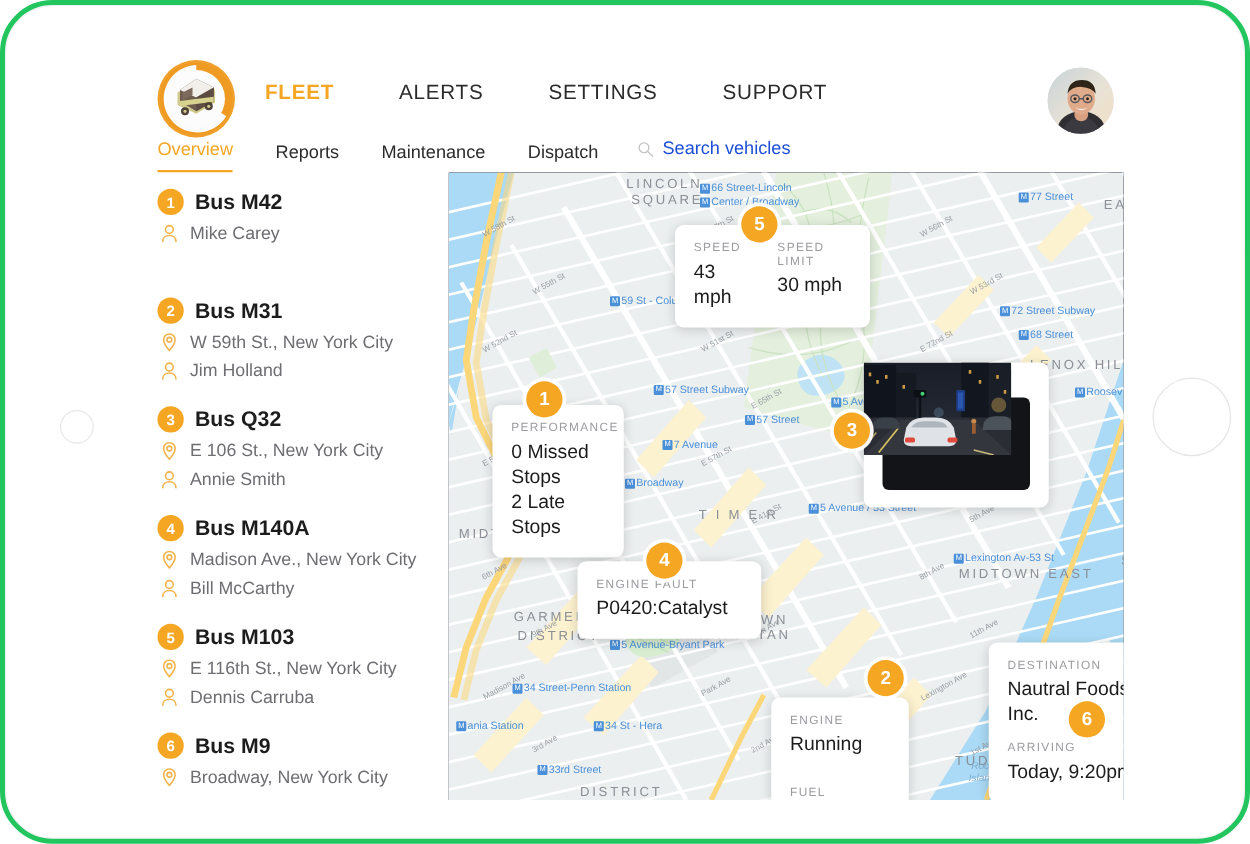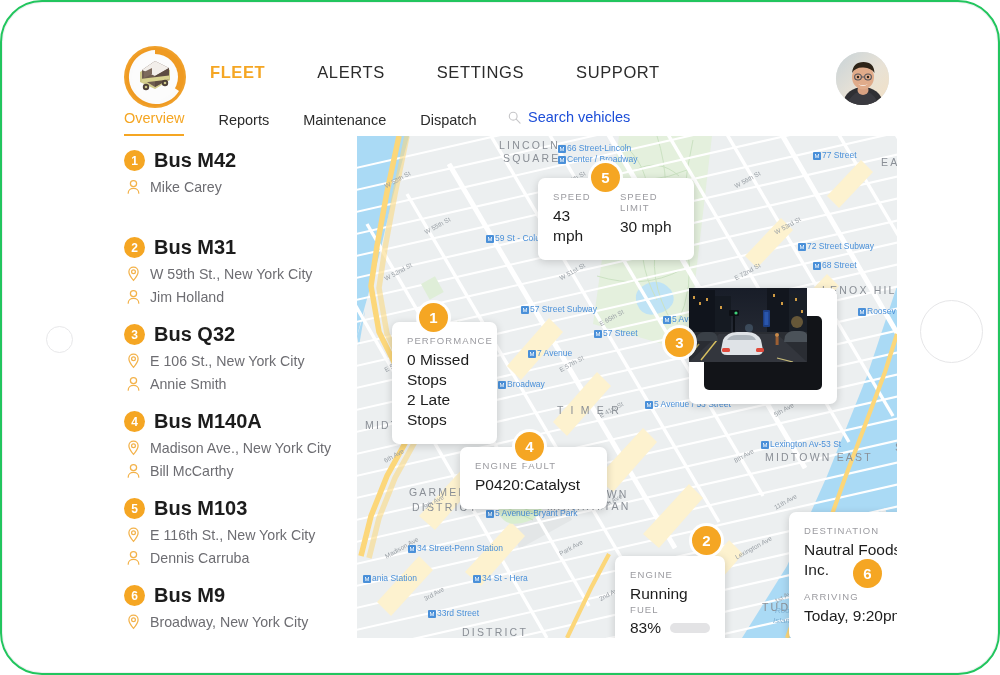--- a/index.html
+++ b/index.html
@@ -9,21 +9,21 @@
     font-family: "Liberation Sans", sans-serif;
     overflow: hidden;
   }
 
   
   .tablet {
     position: absolute; left: 0; top: 0;
     width: 1000px; height: 675px;
     background: #ffffff;
     border-radius: 42px;
-    border: 2px solid #22c55e;
+    border: 4px solid #22c55e;
     box-shadow: 0 0 0 1px #f0f0f2 inset;
   }
   .home-btn-left {
     position: absolute; left: 44px; top: 324px;
     width: 27px; height: 27px;
     border-radius: 50%;
     border: 1px solid #e8e8ea;
   }
   .home-btn-right {
     position: absolute; left: 918px; top: 298px;
@@ -107,21 +107,21 @@
   }
   .bus-item { position: absolute; left: 0; width: 250px; }
   .bus-head { display: flex; align-items: center; gap: 9px; padding-left: 17px; }
   .badge {
     width: 21px; height: 21px; border-radius: 50%;
     background: #f5a623; color: #fff;
     font-size: 12px; font-weight: bold;
     display: flex; align-items: center; justify-content: center;
     flex: none;
   }
-  .bus-name { font-size: 20px; font-weight: bold; color: #1c1c1c; }
+  .bus-name { font-size: 17px; font-weight: bold; color: #1c1c1c; }
   .bus-row {
     display: flex; align-items: center; gap: 9px;
     padding-left: 19px; margin-top: 7px;
   }
   .bus-row .ico { width: 15px; height: 16px; flex: none; }
   .bus-row .txt { font-size: 14.2px; color: #6d6d72; }
 
   
   .map {
     position: absolute; left: 250px; top: 99px;
@@ -676,21 +676,21 @@
       </div>
       <div class="vmarker" style="left:158px;top:285px;">
         <svg class="arrow" style="left:11px;top:0;" width="18" height="16" viewBox="0 0 18 16">
           <path d="M17 1 L3 8 L15 14 Z" fill="#151515"></path>
         </svg>
         <div class="pin" style="left:0;top:11px;">4</div>
       </div>
 
       <div class="popup" style="left:258px;top:420px;width:110px;">
         <div class="pop-label">ENGINE</div>
-        <div class="pop-value" style="margin-bottom:0;">Running</div>
+        <div class="pop-value" style="margin-bottom:23px;">Running</div>
         <div class="pop-label">FUEL</div>
         <div class="fuelbar">
           <span class="fval">83%</span>
           <span class="fueltrack">
             <span class="fuelfill" id="fuelfill" style="width: 83%;"></span>
           </span>
         </div>
       </div>
       <div class="vmarker" style="left:322px;top:390px;">
         <svg class="arrow" style="left:0;top:3px;" width="18" height="16" viewBox="0 0 18 16">

